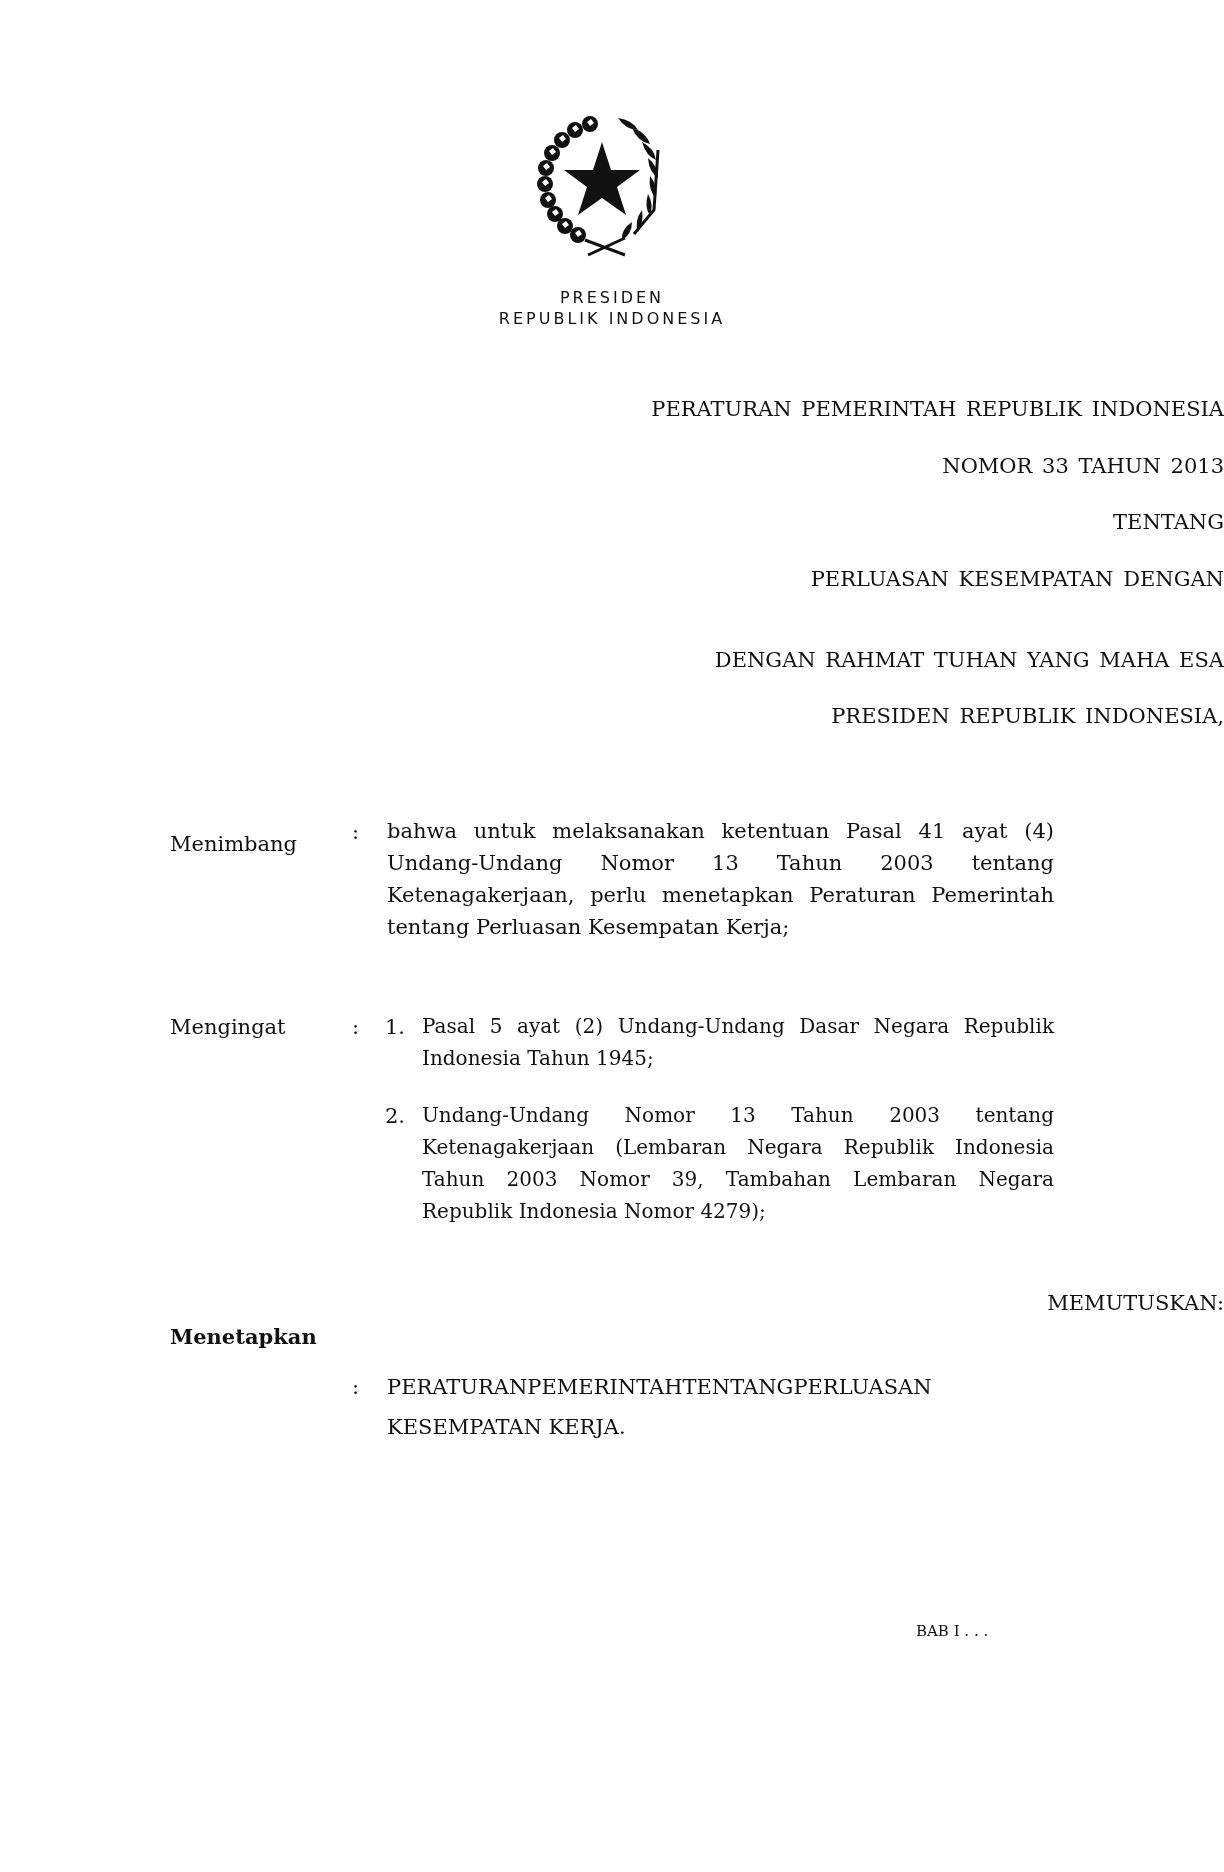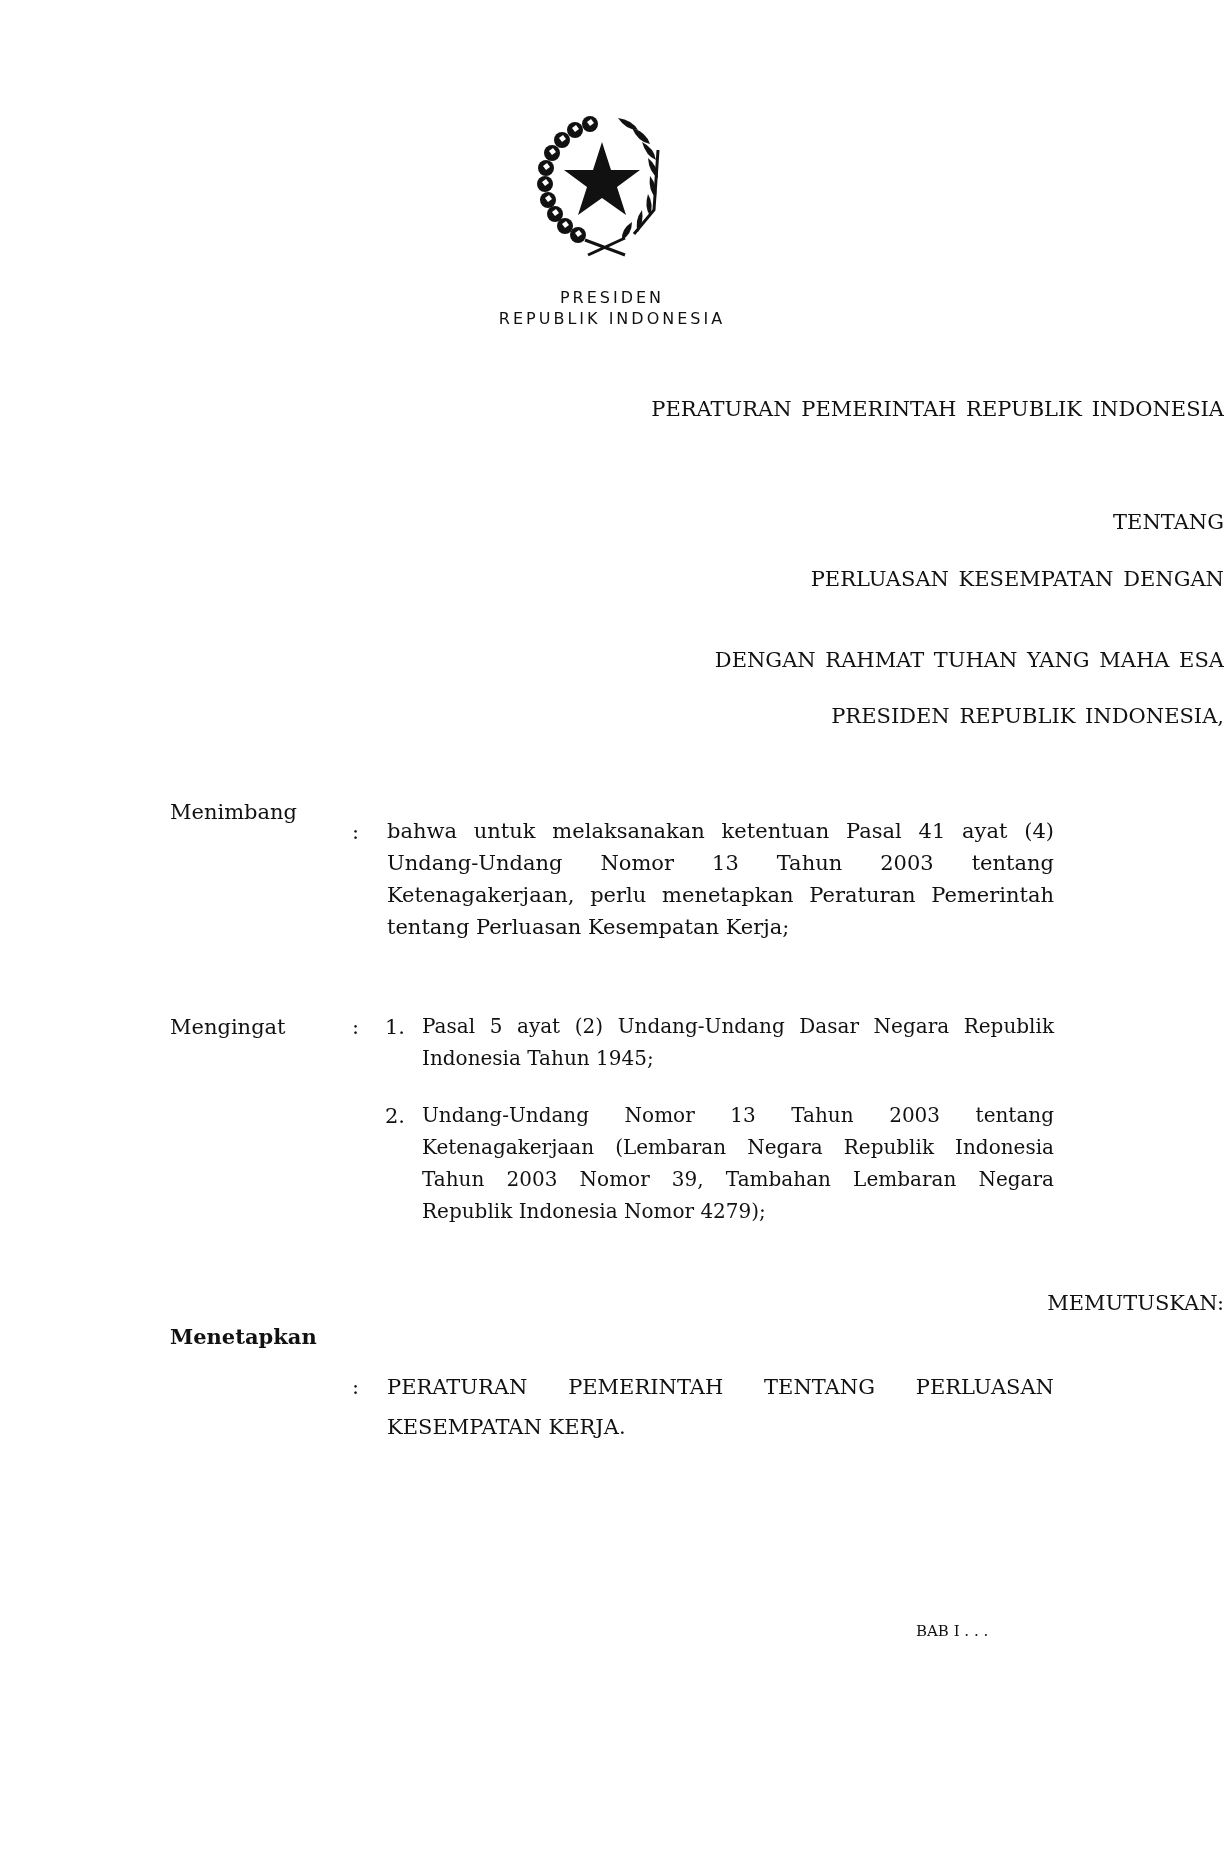--- a/index.html
+++ b/index.html
@@ -7,21 +7,21 @@
   .page { position: absolute; inset: 0; }
   .emblem { position: absolute; left: 530px; top: 110px; width: 150px; height: 150px; }
   .emblem-label { position: absolute; left: 0; width: 1224px; text-align: center; font-family: "DejaVu Sans", sans-serif; font-size: 16px; letter-spacing: 3px; color: #111; }
   .center-line { position: absolute; left: 0; width: 1224px; text-align: right; font-size: 21px; word-spacing: 3px; }
   .row-label { position: absolute; left: 170px; font-size: 21px; }
   .row-colon { position: absolute; left: 352px; font-size: 21px; }
   .para { position: absolute; left: 387px; width: 667px; font-size: 21px; line-height: 32px; text-align: justify; text-align-last: left; }
   .list-num { position: absolute; left: 385px; font-size: 21px; }
   .list-text { position: absolute; left: 422px; width: 632px; font-size: 20px; line-height: 32px; text-align: justify; }
   .menetapkan-text { position: absolute; left: 387px; width: 667px; font-size: 21px; line-height: 40px; }
-  .justify-line { display: flex; justify-content: space-between; }
+  .justify-line { display: flex; }
   .footer { position: absolute; left: 916px; top: 1622px; font-size: 15px; }
 </style>
 </head>
 <body>
 
 <div class="page">
 
   <svg class="emblem" viewBox="0 0 150 150">
 
     <g fill="#111">
@@ -63,27 +63,28 @@
 
     <path d="M55 130 L95 145 M95 128 L58 145" stroke="#111" stroke-width="3"></path>
 
     <polygon fill="#111" points="72,32 81,60 110,60 87,77 96,105 72,88 48,105 57,77 34,60 63,60"></polygon>
   </svg>
 
   <div class="emblem-label" style="top: 288px;">PRESIDEN</div>
   <div class="emblem-label" style="top: 309px;">REPUBLIK INDONESIA</div>
 
   <div class="center-line" style="top: 397px;">PERATURAN  PEMERINTAH REPUBLIK  INDONESIA</div>
+  <div class="center-line" style="top: 454px;">NOMOR 33 TAHUN 2013</div>
   <div class="center-line" style="top: 510px;">TENTANG</div>
   <div class="center-line" style="top: 567px;">PERLUASAN  KESEMPATAN  DENGAN</div>
 
   <div class="center-line" style="top: 648px;">DENGAN RAHMAT TUHAN YANG MAHA ESA</div>
   <div class="center-line" style="top: 704px;">PRESIDEN  REPUBLIK  INDONESIA,</div>
 
-  <div class="row-label" style="top: 800px;">Menimbang</div>
+  <div class="row-label" style="top: 832px;">Menimbang</div>
   <div class="row-colon" style="top: 820px;">:</div>
   <div class="para" style="top: 815px;">bahwa untuk melaksanakan ketentuan Pasal 41 ayat (4) Undang-Undang Nomor 13 Tahun 2003 tentang Ketenagakerjaan, perlu menetapkan Peraturan Pemerintah tentang Perluasan Kesempatan Kerja;</div>
 
   <div class="row-label" style="top: 1015px;">Mengingat</div>
   <div class="row-colon" style="top: 1015px;">:</div>
   <div class="list-num" style="top: 1015px;">1.</div>
   <div class="list-text" style="top: 1010px;">Pasal 5 ayat (2) Undang-Undang Dasar Negara Republik Indonesia Tahun 1945;</div>
   <div class="list-num" style="top: 1104px;">2.</div>
   <div class="list-text" style="top: 1099px;">Undang-Undang Nomor 13 Tahun 2003 tentang Ketenagakerjaan (Lembaran Negara Republik Indonesia Tahun 2003 Nomor 39, Tambahan Lembaran Negara Republik Indonesia Nomor  4279);</div>
 

